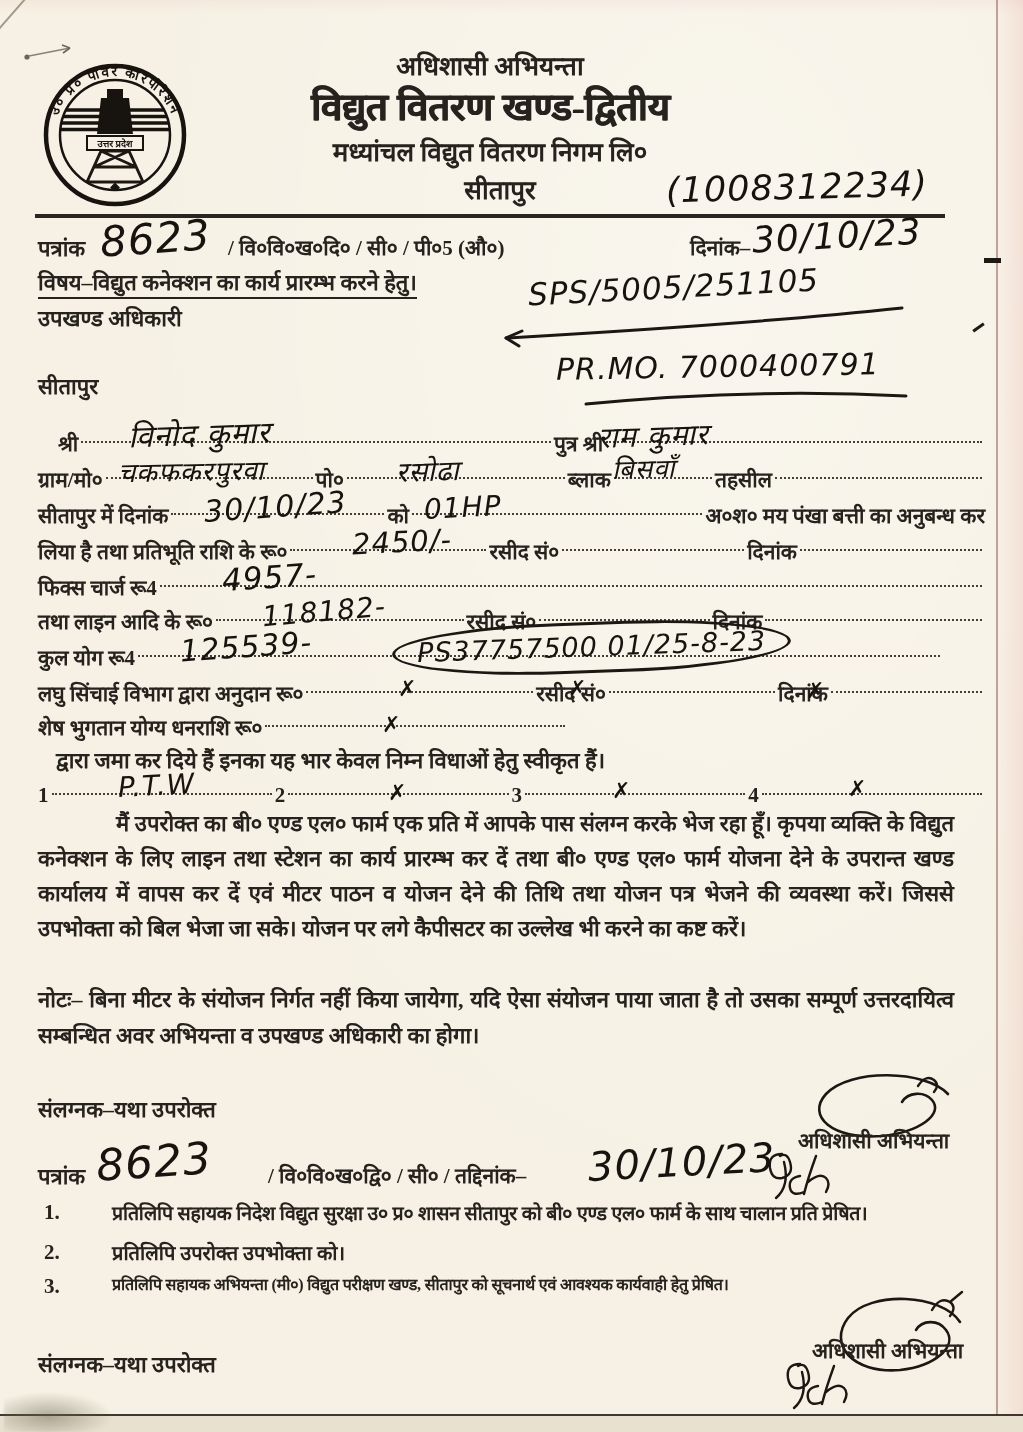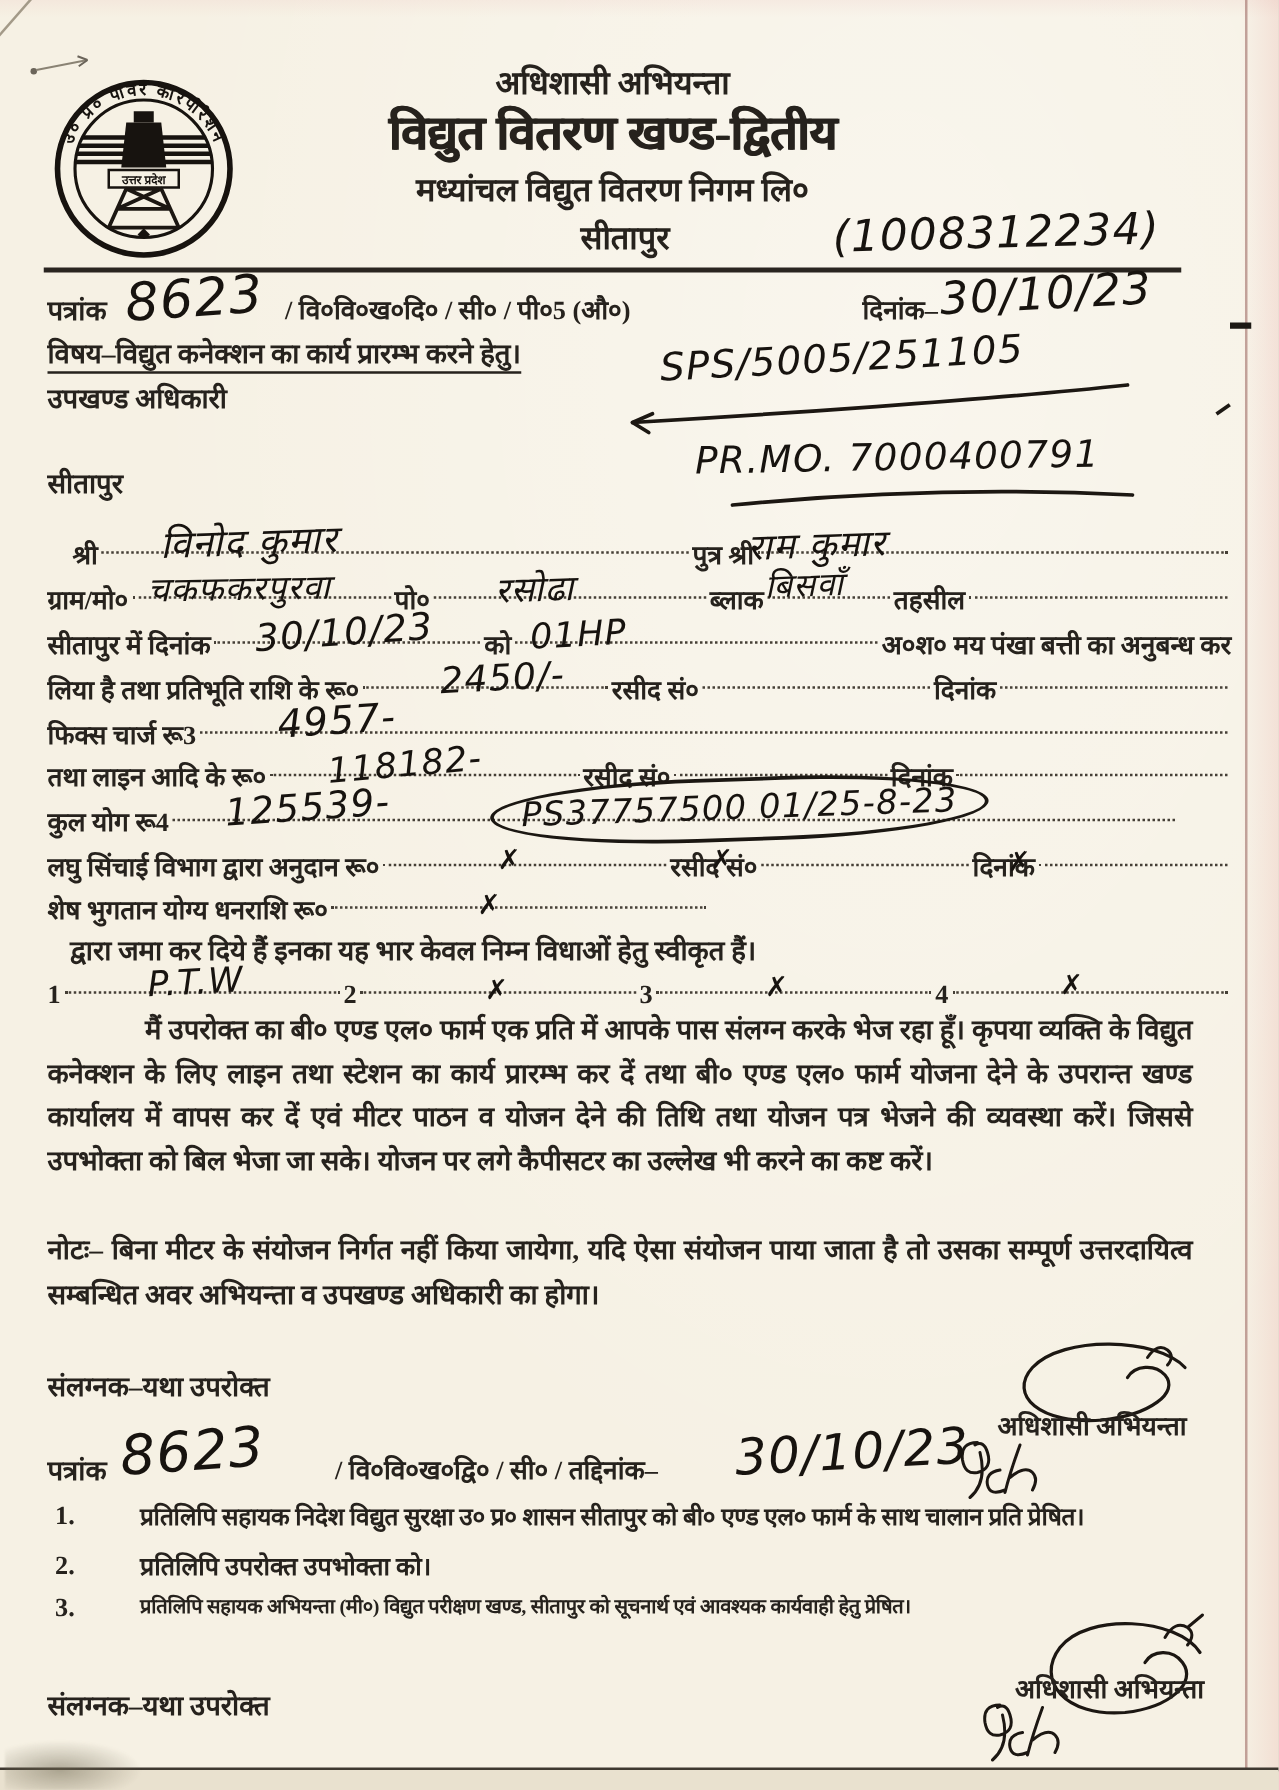--- a/index.html
+++ b/index.html
@@ -139,21 +139,21 @@
     <span class="lbl">लिया है तथा प्रतिभूति राशि के रू०</span>
     <span class="dots" style="flex-grow:1.4;"></span>
     <span class="lbl">रसीद सं०</span>
     <span class="dots" style="flex-grow:1.3;"></span>
     <span class="lbl">दिनांक</span>
     <span class="dots" style="flex-grow:1.3;"></span>
   </div>
   <div class="abs hw" style="left:352px;top:528px;font-size:29px;transform:rotate(-3deg);">2450/-</div>
 
   <div class="row" style="top:572px;">
-    <span class="lbl">फिक्स चार्ज रू3</span>
+    <span class="lbl">फिक्स चार्ज रू4</span>
     <span class="dots g1"></span>
   </div>
   <div class="abs hw" style="left:222px;top:562px;font-size:31px;transform:rotate(-4deg);">4957-</div>
 
   <div class="row" style="top:606px;">
     <span class="lbl">तथा लाइन आदि के रू०</span>
     <span class="dots" style="flex-grow:1.6;"></span>
     <span class="lbl">रसीद सं०</span>
     <span class="dots" style="flex-grow:1.1;"></span>
     <span class="lbl">दिनांक</span>

